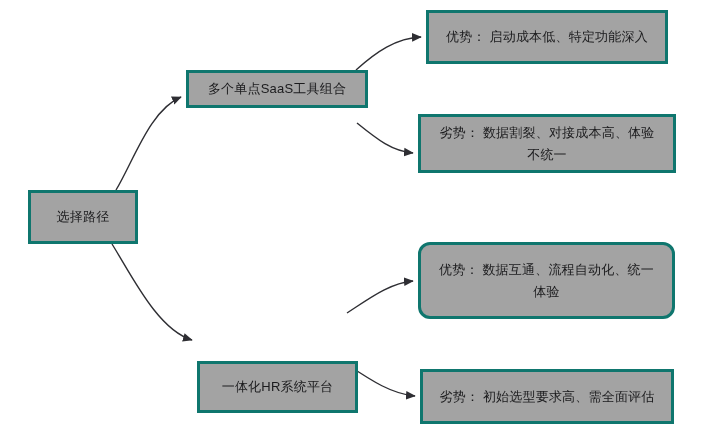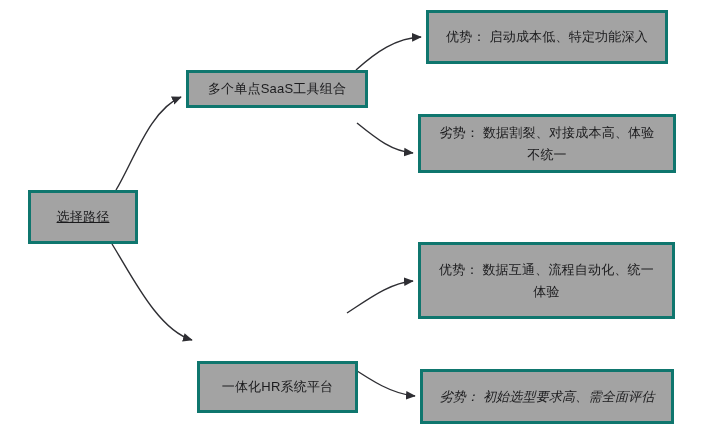--- a/index.html
+++ b/index.html
@@ -37,27 +37,27 @@
     line-height: 1.65;
     letter-spacing: 0.2px;
     padding: 2px 8px;
     white-space: pre-line;
   }
   .node-label {
     display: block;
     white-space: pre-line;
   }
   
-  #node-root      { left: 28px;  top: 190px; width: 110px; height: 54px; text-decoration: underline; }
+  #node-root      { left: 28px;  top: 190px; width: 110px; height: 54px; }
   #node-saas      { left: 186px; top: 70px;  width: 182px; height: 38px; }
   #node-hr        { left: 197px; top: 313px; width: 161px; height: 52px; margin-top: 48px; }
   #node-saas-pro  { left: 426px; top: 10px;  width: 242px; height: 54px; }
   #node-saas-con  { left: 418px; top: 114px; width: 258px; height: 59px; }
-  #node-hr-pro    { left: 418px; top: 242px; width: 257px; height: 77px; }
-  #node-hr-con    { left: 420px; top: 369px; width: 254px; height: 55px; font-style: italic; }
+  #node-hr-pro    { left: 418px; top: 242px; width: 257px; height: 77px; border-radius: 12px; }
+  #node-hr-con    { left: 420px; top: 369px; width: 254px; height: 55px; }
 </style>
 </head>
 <body>
 
 <div id="canvas">
 
   <svg id="edges" viewBox="0 0 720 435" width="720" height="435">
     <defs>
       <marker id="arrow" viewBox="0 0 10 10" refX="9.2" refY="5" markerWidth="7" markerHeight="7" orient="auto-start-reverse">
         <path d="M 0 0.6 L 10 5 L 0 9.4 z" fill="#2e2e33"></path>

